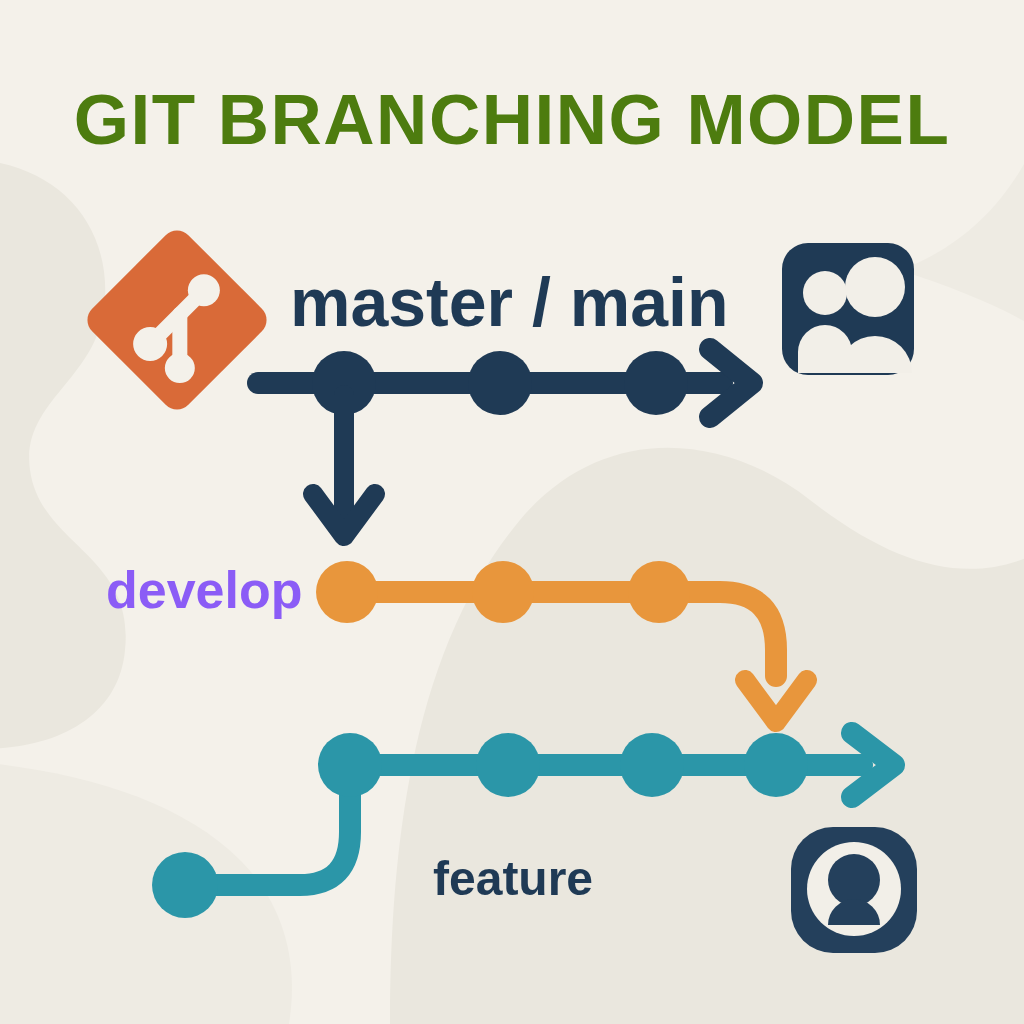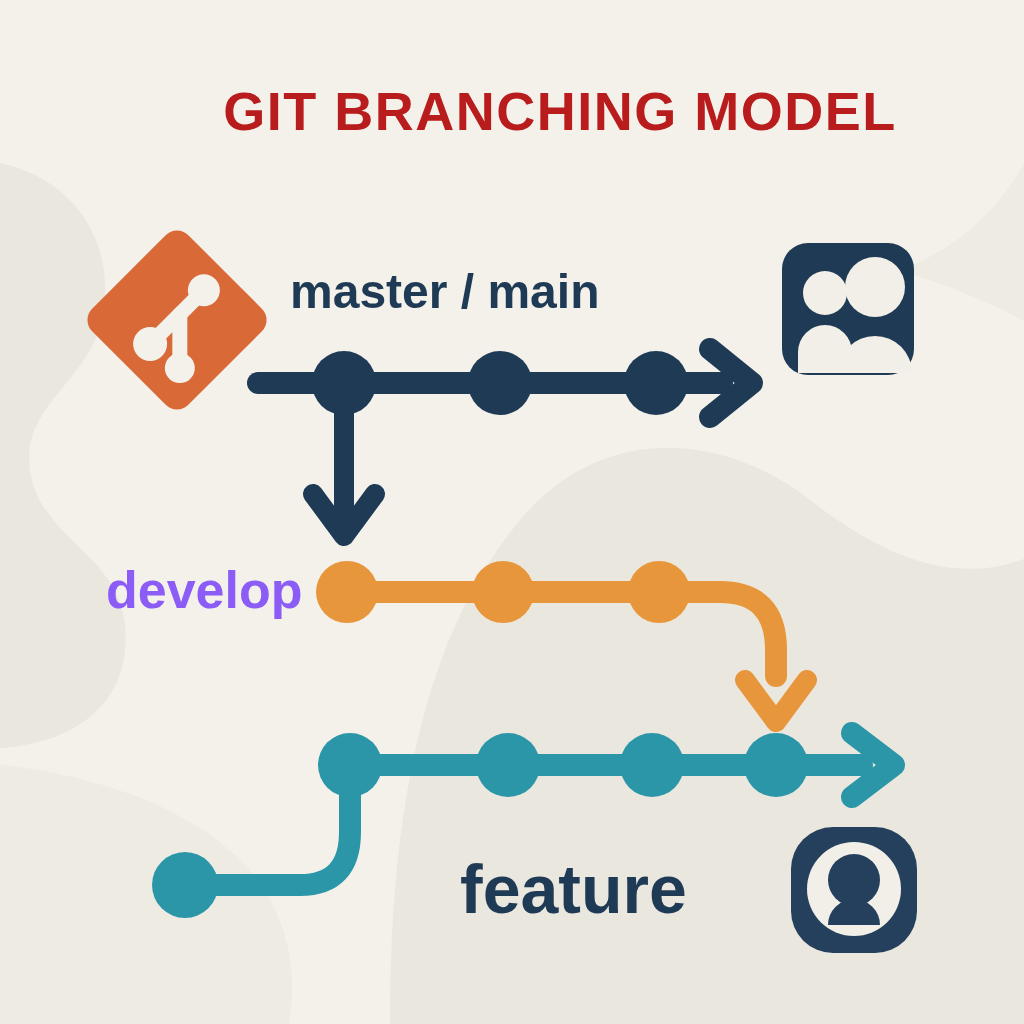--- a/index.html
+++ b/index.html
@@ -27,45 +27,44 @@
   .txt {
     position: absolute;
     white-space: nowrap;
     color: #1f3a55;
     line-height: 1;
   }
   #title-text {
     left: 50%;
     transform: translateX(-50%);
     top: 84px;
-    font-size: 54px;
+    font-size: 71px;
     font-weight: bold;
     letter-spacing: 1.5px;
     font-family: "Liberation Sans Narrow", "Liberation Sans", sans-serif;
-    color: #b91c1c;
-    margin-left: 48px;
+    color: #4d7c0f;
   }
   #label-master {
     left: 290px;
     top: 268px;
-    font-size: 48px;
+    font-size: 68px;
     font-weight: 600;
     color: #1f3a55;
   }
   #label-develop {
     left: 106px;
     top: 564px;
     font-size: 52px;
     font-weight: 600;
     color: #8b5cf6;
   }
   #label-feature {
-    left: 460px;
+    left: 433px;
     top: 855px;
-    font-size: 68px;
+    font-size: 48px;
     font-weight: 600;
     color: #1f3a55;
   }
 </style>
 </head>
 <body>
 
 <div id="canvas">
 
   <svg class="layer" viewBox="0 0 1024 1024" aria-hidden="true">

